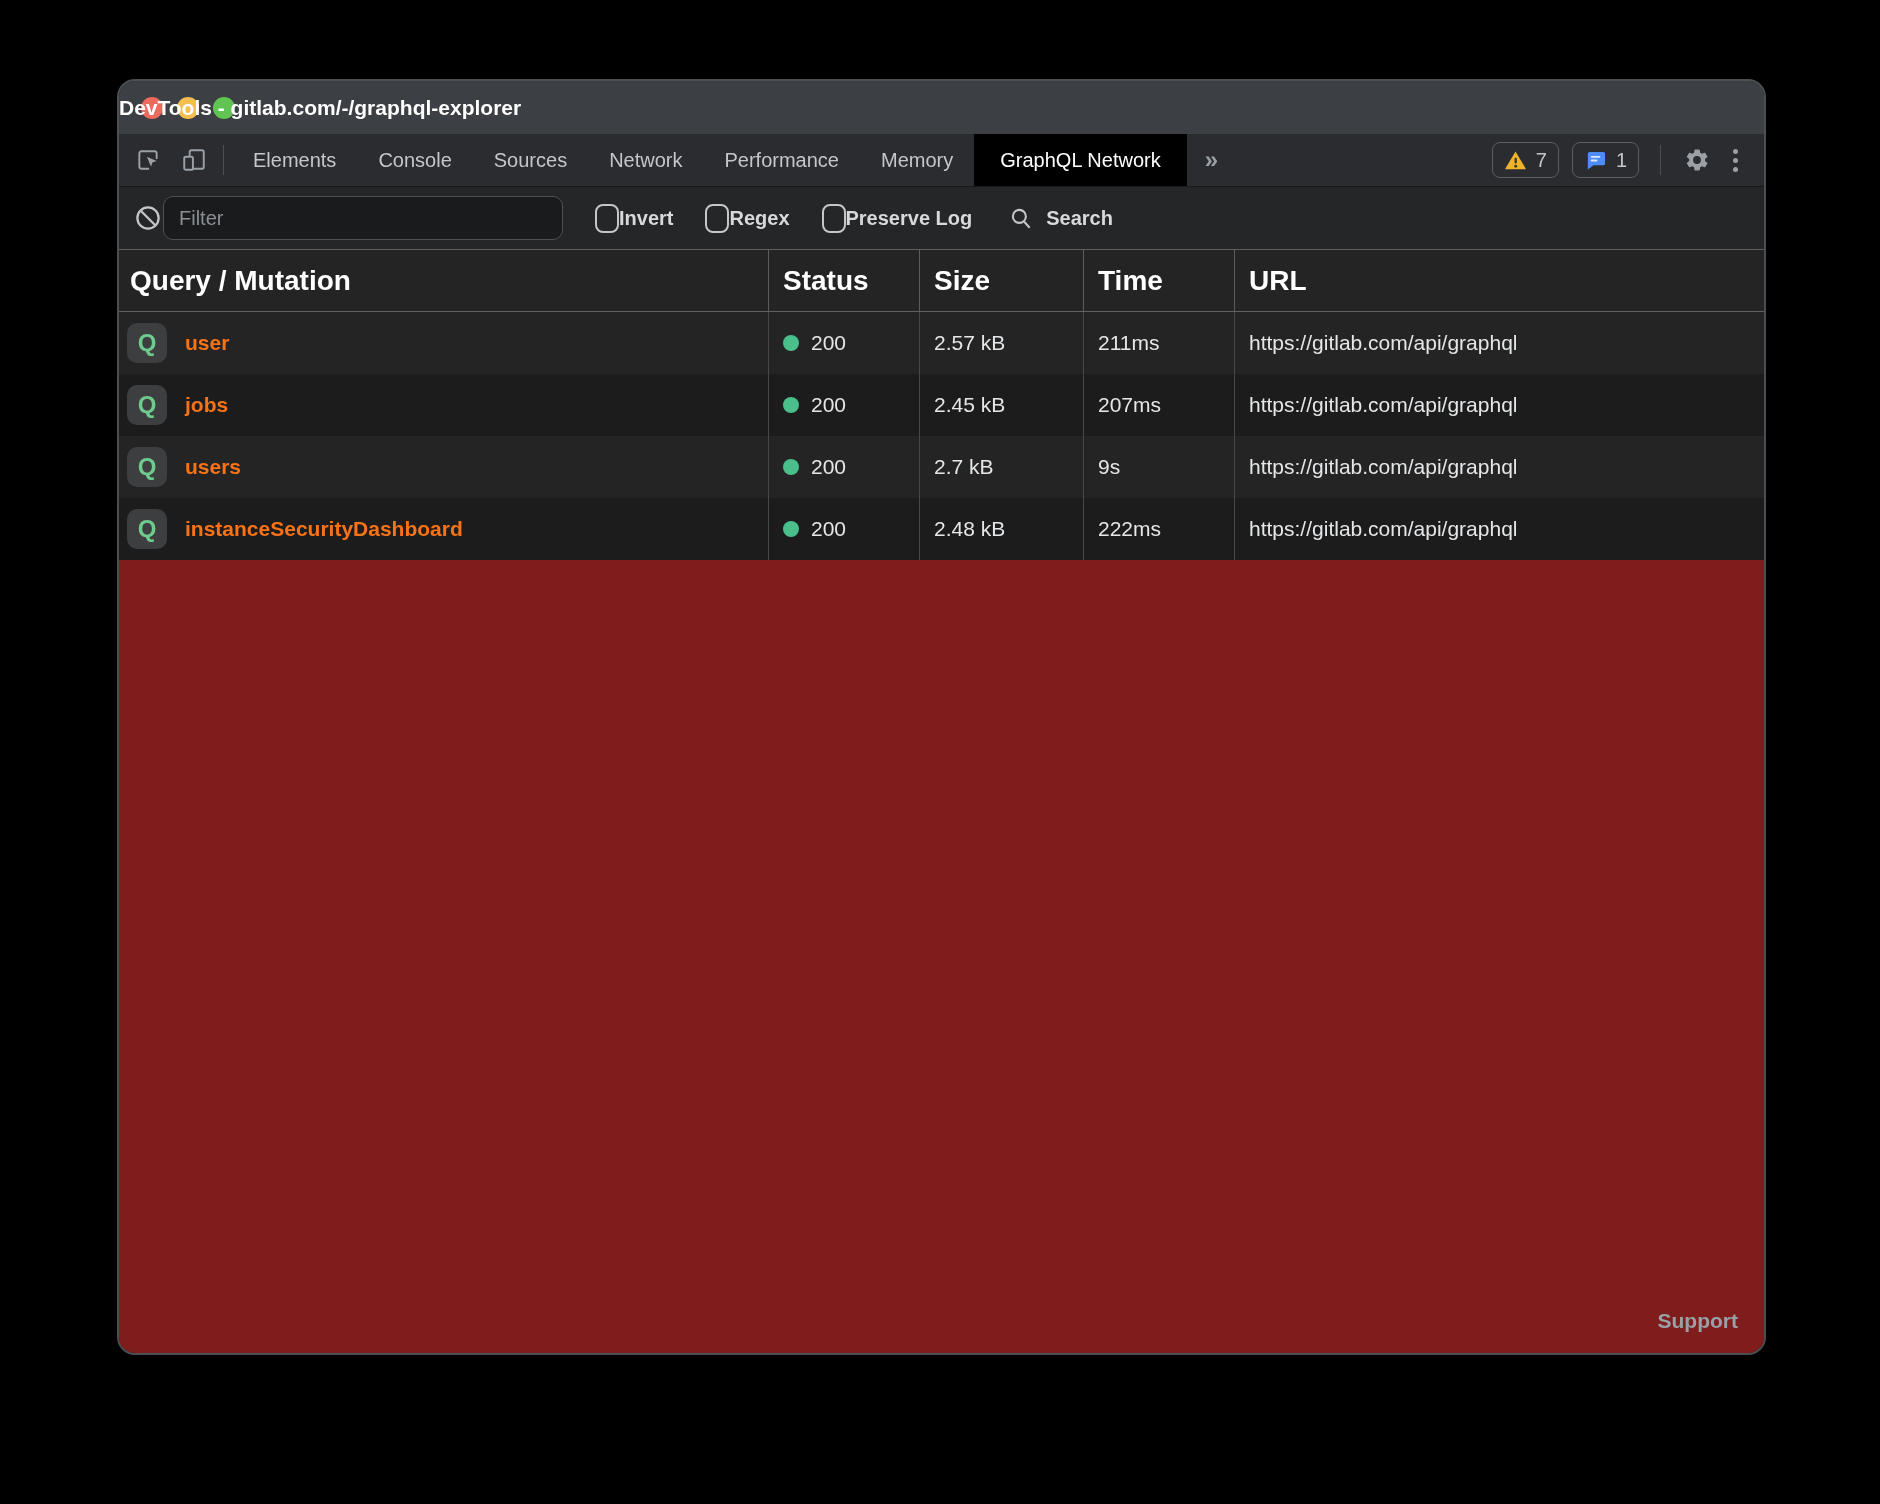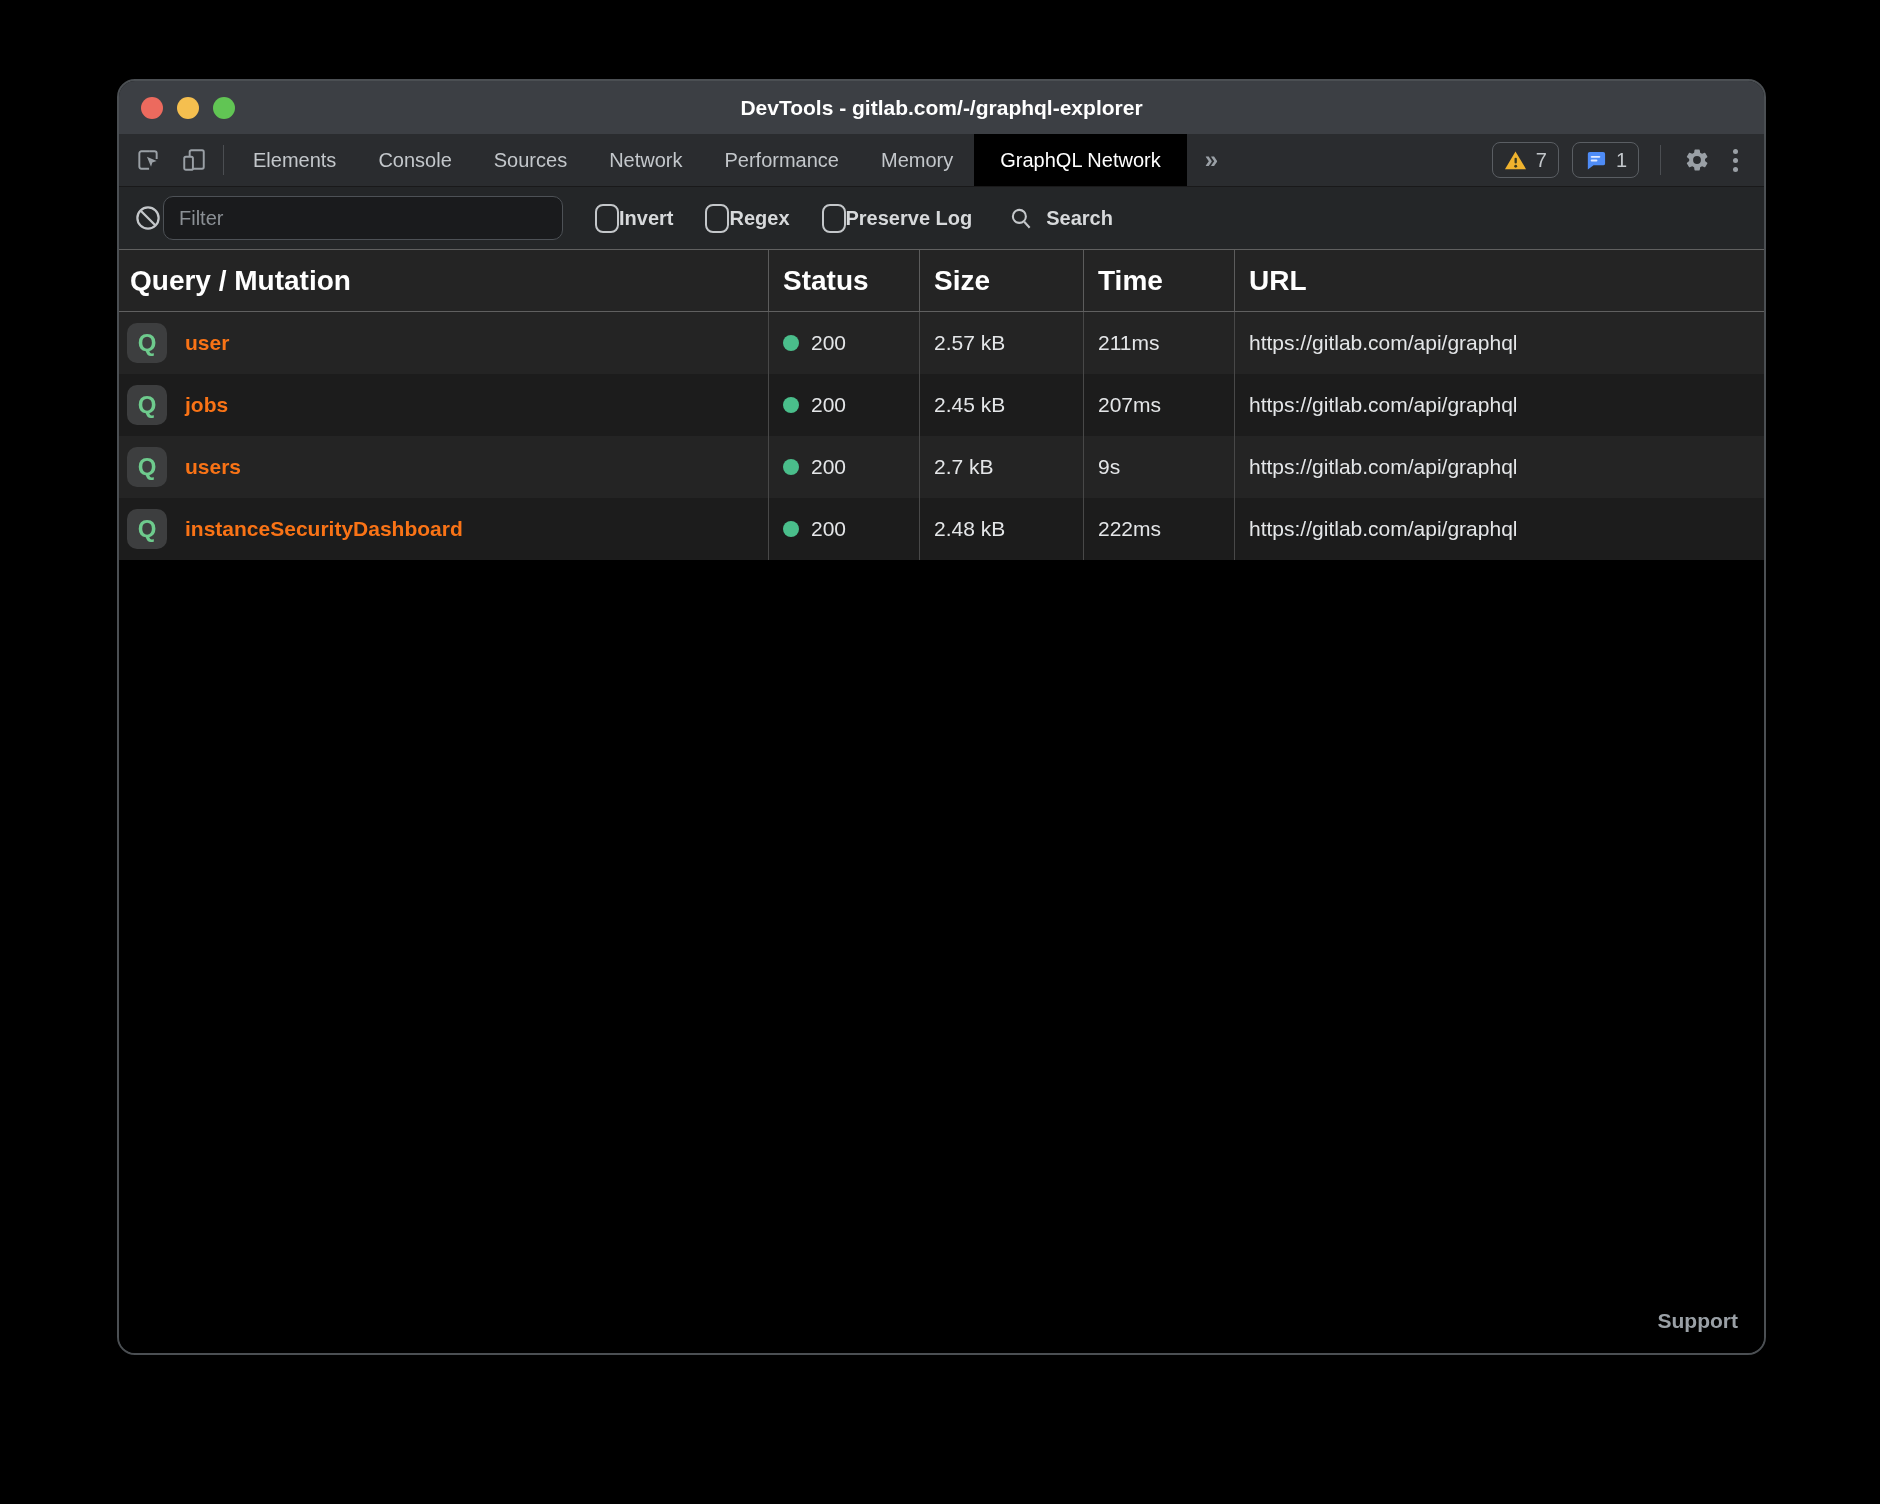--- a/index.html
+++ b/index.html
@@ -26,21 +26,21 @@
     background: #3c3f44;
     display: flex; align-items: center;
     position: relative;
   }
   .traffic-lights { display: flex; gap: 14px; margin-left: 22px; }
   .tl { width: 22px; height: 22px; border-radius: 50%; }
   .tl.red { background: #ec6a5e; }
   .tl.yellow { background: #f5bf4f; }
   .tl.green { background: #61c554; }
   .window-title {
-    position: absolute; left: 0; right: 0; text-align: center;
+    position: absolute; left: 0; right: 0; text-align: left;
     color: #ffffff; font-size: 21px; font-weight: bold;
     pointer-events: none;
   }
   
   .tabbar {
     height: 53px; flex: 0 0 53px;
     background: #2a2c2f;
     display: flex; align-items: stretch;
     border-bottom: 1px solid #19191a;
   }
@@ -140,21 +140,21 @@
     color: #6ecb8d; font-size: 24px; font-weight: bold;
   }
   .query-name { color: #f97316; font-weight: bold; }
   .status-dot {
     width: 16px; height: 16px; border-radius: 50%;
     background: #4abe8b; margin-right: 12px; flex: 0 0 16px;
   }
   
   .table-rest {
     flex: 1 1 auto;
-    background: #000000;
+    background: #7f1d1d;
     position: relative;
     text-align: right;
   }
   .support {
     position: absolute; right: 26px; bottom: 20px;
     color: #9aa0a6; font-size: 21px; font-weight: bold;
   }
 </style>
 </head>
 <body>

